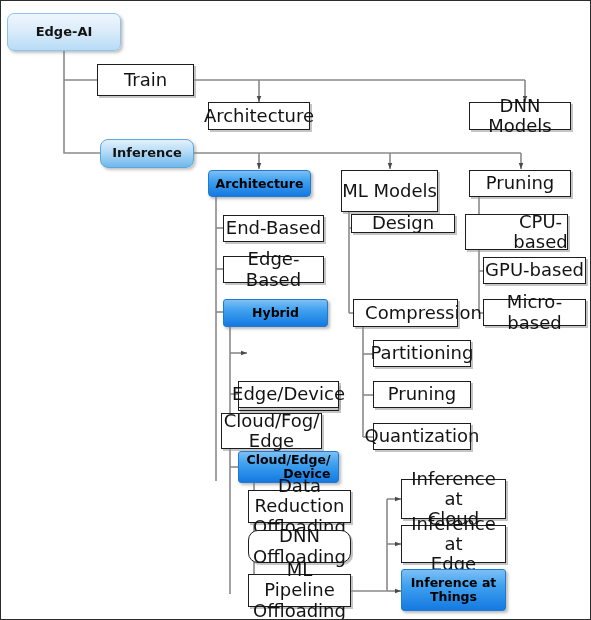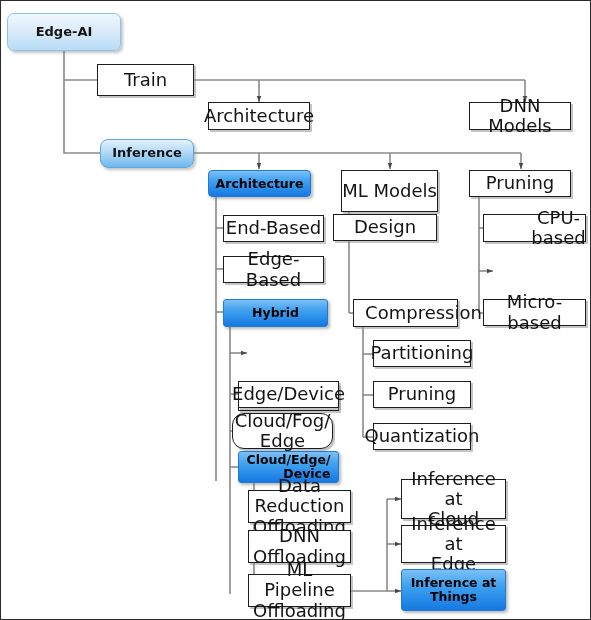--- a/index.html
+++ b/index.html
@@ -154,47 +154,48 @@
   <div class="node plain" style="left:222px;top:214px;width:101px;height:27px;">End-Based</div>
 
   <div class="node plain" style="left:222px;top:255px;width:101px;height:27px;">Edge-Based</div>
 
   <div class="node hl sq" style="left:222px;top:298px;width:105px;height:28px;">Hybrid</div>
 
   <div class="node plain" style="left:237px;top:339px;width:101px;height:27px;margin-top:44px;">Cloud/Edge</div>
 
   <div class="node plain" style="left:237px;top:380px;width:101px;height:27px;">Edge/Device</div>
 
-  <div class="node plain" style="left:231px;top:412px;width:101px;height:36px;border-radius:12px;">Cloud/Fog/
+  <div class="node plain" style="left:220px;top:412px;width:101px;height:36px;">Cloud/Fog/
 Edge</div>
 
   <div class="node hl sq" style="left:237px;top:450px;width:101px;height:32px;text-align:right;">Cloud/Edge/
 Device</div>
 
   <div class="node plain" style="left:247px;top:489px;width:103px;height:33px;">Data Reduction
 Offloading</div>
 
-  <div class="node plain" style="left:247px;top:529px;width:103px;height:33px;">DNN
+  <div class="node plain" style="left:247px;top:529px;width:103px;height:33px;border-radius:10px;">DNN
 Offloading</div>
 
   <div class="node plain" style="left:247px;top:573px;width:103px;height:33px;">ML Pipeline
 Offloading</div>
 
-  <div class="node plain" style="left:332px;top:213px;width:104px;height:27px;">Design</div>
+  <div class="node plain" style="left:350px;top:213px;width:104px;height:19px;">Design</div>
 
   <div class="node plain" style="left:352px;top:298px;width:105px;height:28px;padding-left:36px;">Compression</div>
 
   <div class="node plain" style="left:372px;top:339px;width:98px;height:27px;">Partitioning</div>
 
   <div class="node plain" style="left:372px;top:422px;width:98px;height:27px;">Quantization</div>
 
   <div class="node plain" style="left:372px;top:380px;width:98px;height:27px;">Pruning</div>
 
-  <div class="node plain" style="left:482px;top:213px;width:103px;height:28px;padding-left:48px;">CPU-based</div>
-
+  <div class="node plain" style="left:464px;top:213px;width:103px;height:36px;padding-left:48px;">CPU-based</div>
+
+  <div class="node plain" style="left:482px;top:256px;width:103px;height:27px;">GPU-based</div>
 
   <div class="node plain" style="left:482px;top:298px;width:103px;height:27px;">Micro-based</div>
 
   <div class="node plain" style="left:400px;top:478px;width:105px;height:40px;">Inference at
 Cloud</div>
 
   <div class="node plain" style="left:400px;top:524px;width:105px;height:38px;">Inference at
 Edge</div>
 
   <div class="node hl sq" style="left:400px;top:568px;width:105px;height:42px;">Inference at

